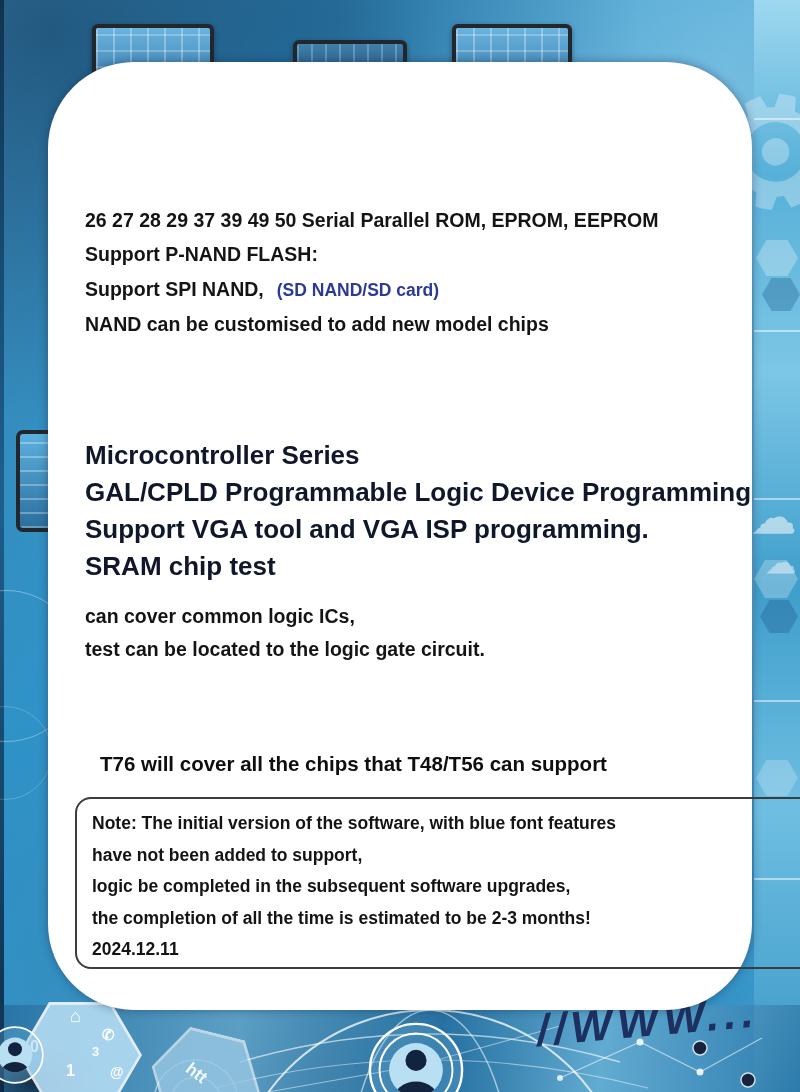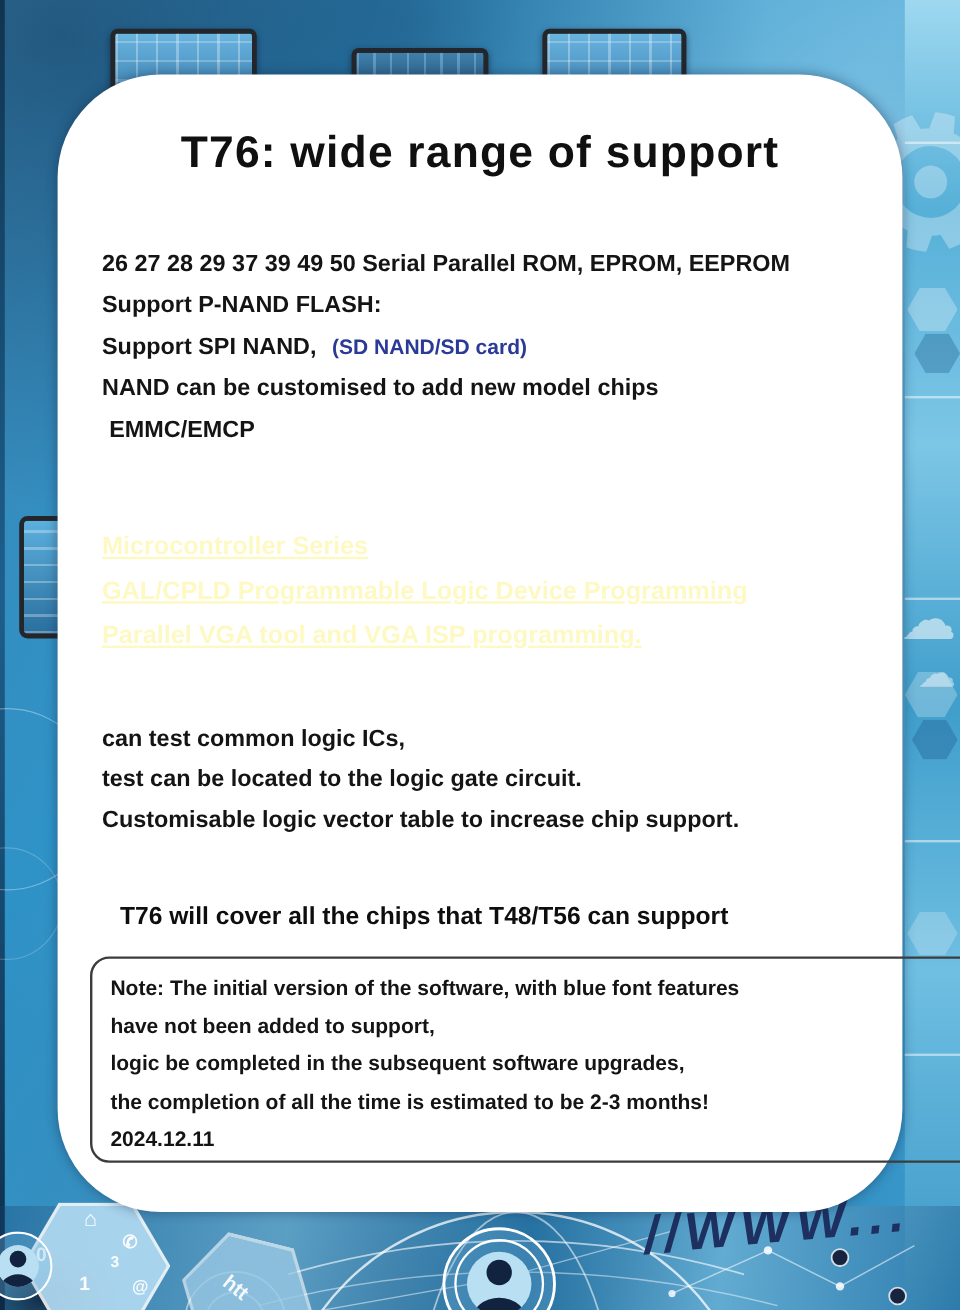--- a/index.html
+++ b/index.html
@@ -67,21 +67,21 @@
   
   .card{position:absolute;left:48px;top:62px;width:704px;height:948px;z-index:2;
       background:#ffffff;border-radius:86px;box-shadow:0 0 10px rgba(20,40,70,.45);}
   .content{position:absolute;inset:0;z-index:3;color:#141414;}
   .content div{white-space:nowrap;}
   .title{position:absolute;left:48px;top:106px;width:704px;text-align:center;
       font-size:37px;letter-spacing:1px;color:#101010;}
   .sec-memory{position:absolute;left:85px;top:203px;font-size:19.5px;line-height:34.4px;}
   .spi-blue{font-size:17.5px;color:#2b3a96;margin-left:13px;}
   .emmc{padding-left:6px;}
-  .sec-blue{position:absolute;left:85px;top:437px;font-size:21px;line-height:37px;color:#fef9c3;text-decoration:underline;}
+  .sec-blue{position:absolute;left:85px;top:437px;font-size:26px;line-height:37px;color:#0f172a;}
   .sec-logic{position:absolute;left:85px;top:600px;font-size:19.5px;line-height:33.3px;}
   .coverage{position:absolute;left:100px;top:752px;font-size:20.5px;color:#0e0e0e;text-align:right;}
   .note{position:absolute;left:75px;top:797px;width:759px;height:172px;box-sizing:border-box;
       border:2px solid #3c3c3c;border-radius:16px;padding:9px 15px;
       font-size:17.5px;line-height:31.5px;}
 </style>
 </head>
 <body>
 
 <div class="page">
@@ -179,40 +179,38 @@
       </clipPath>
     <g clip-path="url(#pb2)">
       <circle cx="50" cy="40" r="12" fill="#12233f"></circle>
       <path d="M24 84 A26 22 0 0 1 76 84 Z" fill="#12233f"></path>
     </g>
   </svg>
 
   <div class="card"></div>
 
   <div class="content">
-    <div class="title">T76: wide range of support</div>
 
     <div class="sec-memory">
       <div>26 27 28 29 37 39 49 50 Serial Parallel ROM, EPROM, EEPROM</div>
       <div>Support P-NAND FLASH:</div>
       <div><span>Support SPI NAND,</span><span class="spi-blue">(SD NAND/SD card)</span></div>
       <div>NAND can be customised to add new model chips</div>
-      <div class="emmc">EMMC/EMCP</div>
     </div>
 
     <div class="sec-blue">
       <div>Microcontroller Series</div>
       <div>GAL/CPLD Programmable Logic Device Programming</div>
-      <div>Parallel VGA tool and VGA ISP programming.</div>
+      <div>Support VGA tool and VGA ISP programming.</div>
+      <div>SRAM chip test</div>
     </div>
 
     <div class="sec-logic">
-      <div>can test common logic ICs,</div>
+      <div>can cover common logic ICs,</div>
       <div>test can be located to the logic gate circuit.</div>
-      <div>Customisable logic vector table to increase chip support.</div>
     </div>
 
     <div class="coverage">T76 will cover all the chips that T48/T56 can support</div>
 
     <div class="note">
       <div>Note: The initial version of the software, with blue font features</div>
       <div>have not been added to support,</div>
       <div>logic be completed in the subsequent software upgrades,</div>
       <div>the completion of all the time is estimated to be 2-3 months!</div>
       <div>2024.12.11</div>

